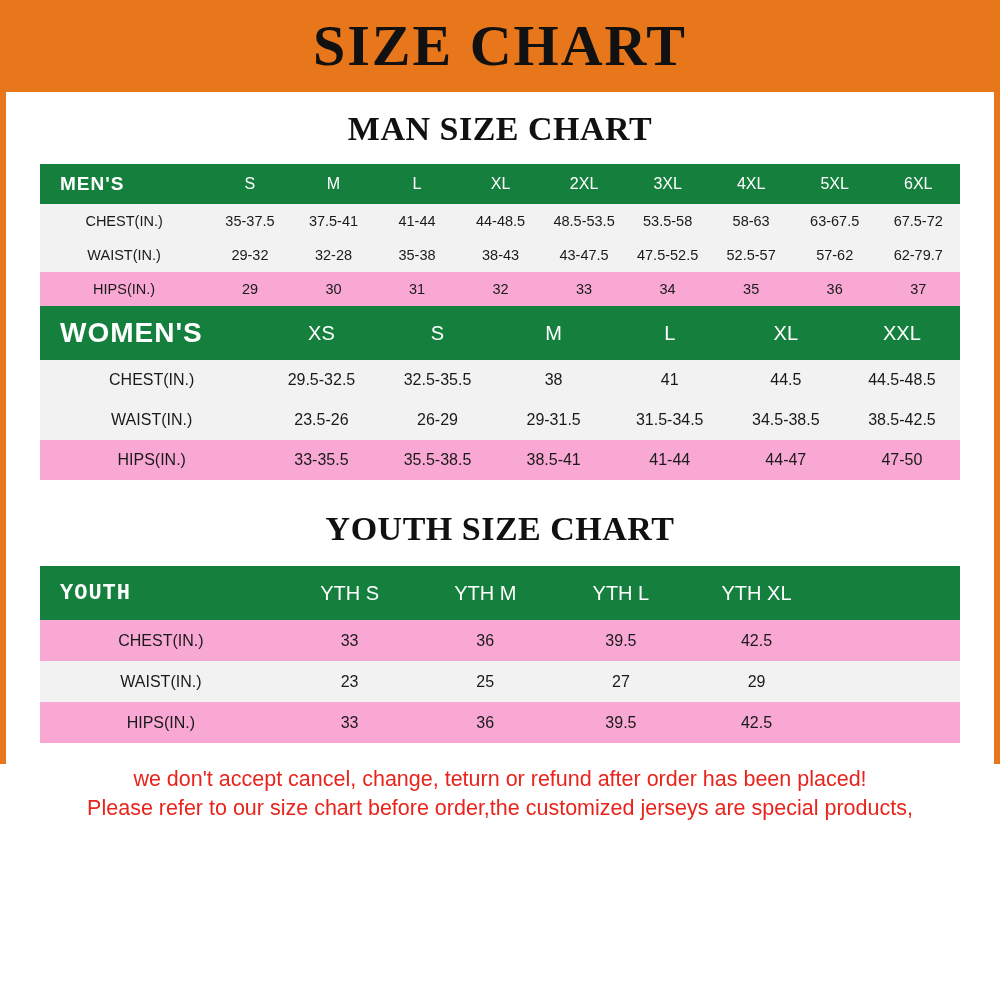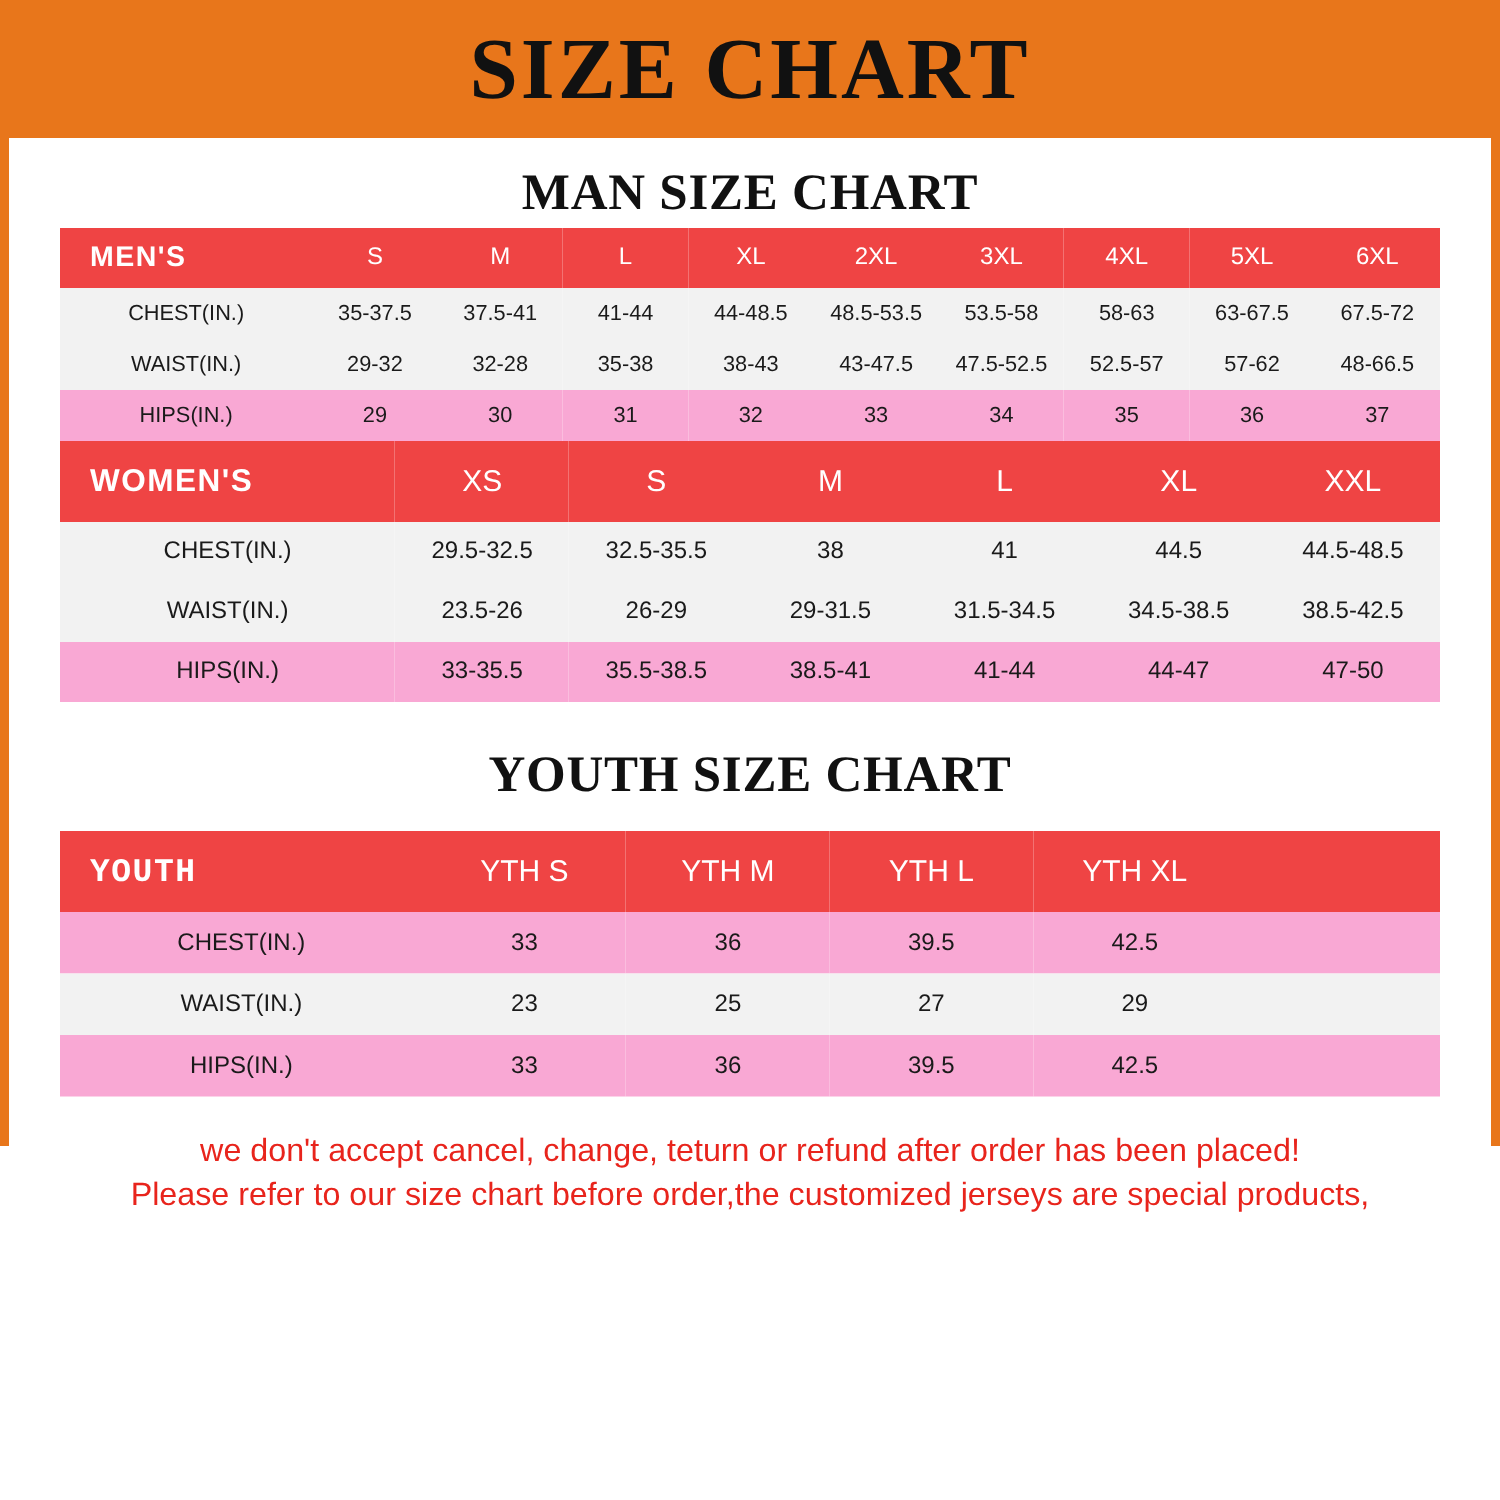--- a/index.html
+++ b/index.html
@@ -43,37 +43,37 @@
     padding: 0 34px;
   }
   .section-title {
     text-align: center;
     font-family: "Liberation Serif", serif;
     font-weight: bold;
     font-size: 34px;
     color: #111111;
     letter-spacing: 0.5px;
   }
-  .men-title { margin: 18px 0 4px 0; }
+  .men-title { margin: 18px 0 16px 0; }
   .women-title { margin: 26px 0 16px 0; }
   .youth-title { margin: 30px 0 18px 0; }
 
   table {
     width: 100%;
     border-collapse: collapse;
     table-layout: fixed;
   }
   th, td {
     text-align: center;
     font-size: 15px;
     color: #1a1a1a;
     font-weight: normal;
   }
   thead th {
-    background: #ef4444;
+    background: #15803d;
     color: #ffffff;
     font-size: 16px;
   }
   .row-head {
     text-align: center;
     color: #1a1a1a;
   }
   thead th.row-head {
     color: #ffffff;
     font-weight: bold;
@@ -87,21 +87,21 @@
 
   
   .t-men thead th { height: 38px; }
   .t-men tbody td { height: 32px; }
   .t-men thead th.row-head { font-size: 19px; }
   .t-men td { font-size: 14.5px; }
   .t-men td.row-head { font-size: 14.5px; }
 
   
   .t-women thead th { height: 52px; font-size: 20px; }
-  .t-women thead th.row-head { font-size: 21px; }
+  .t-women thead th.row-head { font-size: 28px; }
   .t-women tbody td { height: 38px; font-size: 16px; }
 
   
   .t-youth thead th { height: 52px; font-size: 20px; }
   .t-youth thead th.row-head { font-size: 22px; font-family: "Liberation Mono", monospace; }
   .t-youth tbody td { height: 39px; font-size: 16px; }
 
   .footnote {
     margin-top: 22px;
     padding: 0 22px;
@@ -154,21 +154,21 @@
         <tr class="light">
           <td class="row-head">WAIST(IN.)</td>
           <td>29-32</td>
           <td>32-28</td>
           <td>35-38</td>
           <td>38-43</td>
           <td>43-47.5</td>
           <td>47.5-52.5</td>
           <td>52.5-57</td>
           <td>57-62</td>
-          <td>48-66.5</td>
+          <td>62-79.7</td>
         </tr>
         <tr class="dark">
           <td class="row-head">HIPS(IN.)</td>
           <td>29</td>
           <td>30</td>
           <td>31</td>
           <td>32</td>
           <td>33</td>
           <td>34</td>
           <td>35</td>

